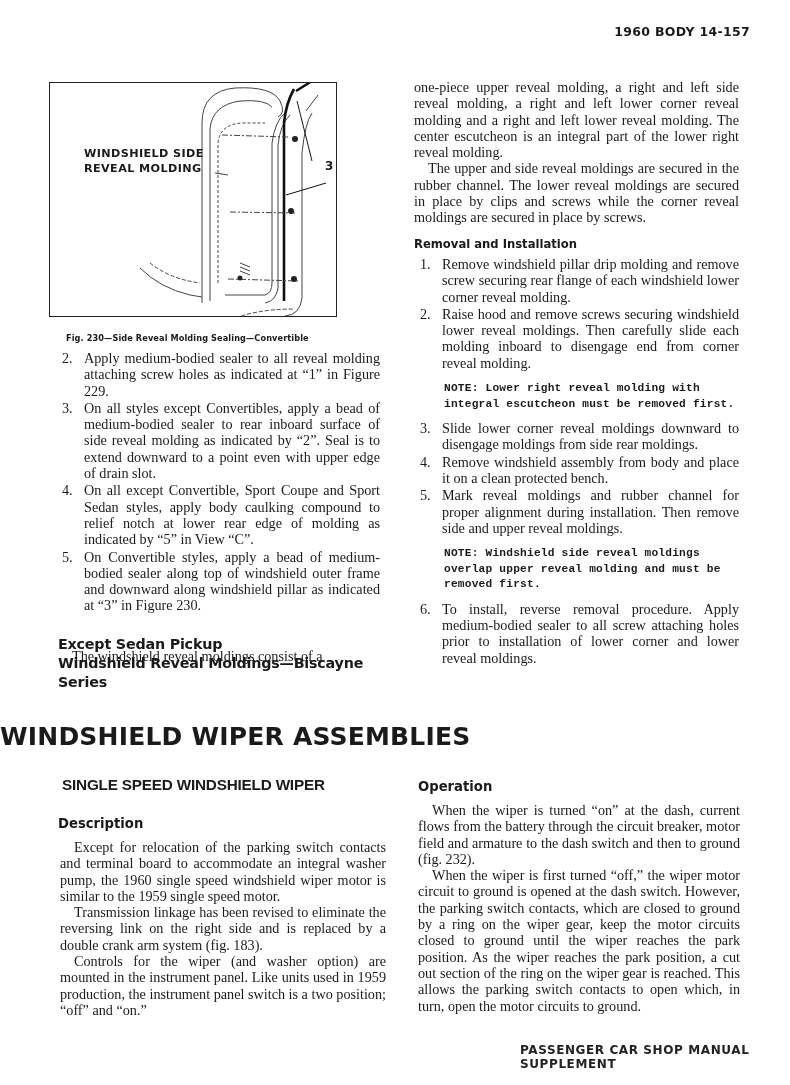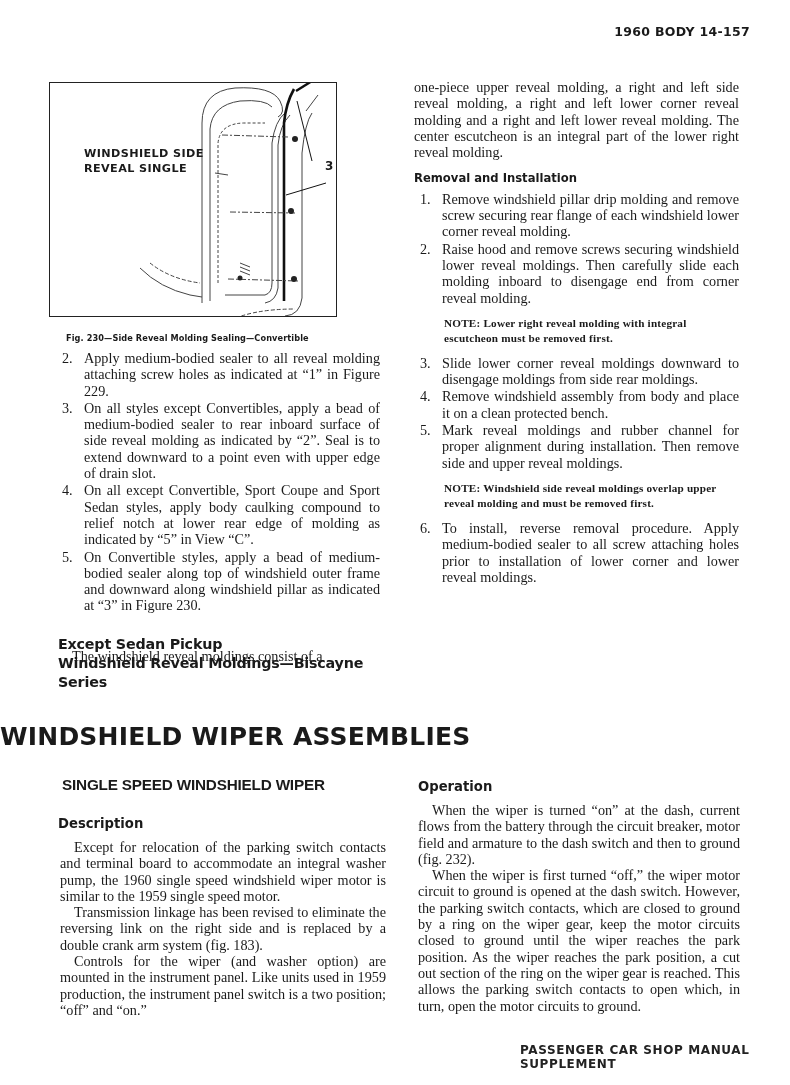--- a/index.html
+++ b/index.html
@@ -9,21 +9,21 @@
   #page-header { left: 560px; top: 24px; width: 190px; text-align: right; font-family: "DejaVu Sans", sans-serif; font-weight: bold; font-size: 12.5px; letter-spacing: 0.3px; }
 
   .col { position: absolute; font-family: "Liberation Serif", "DejaVu Serif", serif; font-size: 14.2px; line-height: 16.3px; text-align: justify; }
   .col p { margin: 0; text-indent: 14px; }
   .col p.noindent { text-indent: 0; }
 
   .steps { margin: 0; padding: 0; list-style: none; }
   .steps li { position: relative; padding-left: 22px; margin-bottom: 1px; text-align: justify; }
   .steps li .num { position: absolute; left: 0; top: 0; }
 
-  .note { font-family: Liberation Serif, serif; font-weight: bold; font-size: 11.2px; line-height: 15.5px; padding-left: 22px; margin: 10px 0 8px 0; text-align: left; letter-spacing: 0.2px; }
+  .note { font-family: Liberation Mono, monospace; font-weight: bold; font-size: 11.2px; line-height: 15.5px; padding-left: 22px; margin: 10px 0 8px 0; text-align: left; letter-spacing: 0.2px; }
 
   .subhead { font-family: "DejaVu Sans", sans-serif; font-weight: bold; font-size: 11.6px; margin: 4px 0 4px 0; }
   .sectionhead { font-family: "DejaVu Sans", "Liberation Sans", sans-serif; font-weight: bold; font-size: 14.3px; line-height: 19px; letter-spacing: -0.2px; }
 
   #figure-box { left: 49px; top: 82px; width: 286px; height: 233px; border: 1.5px solid #222; }
   #fig-caption { left: 66px; top: 333px; font-family: "DejaVu Sans", sans-serif; font-weight: bold; font-size: 8.2px; letter-spacing: 0.1px; }
   #fig-label { left: 84px; top: 146px; font-family: "DejaVu Sans", sans-serif; font-weight: bold; font-size: 11.2px; line-height: 15px; letter-spacing: 0.4px; }
   #fig-callout { left: 325px; top: 159px; font-family: "DejaVu Sans", sans-serif; font-weight: bold; font-size: 12px; }
 
   #main-title { left: 0; top: 722px; width: 790px; font-family: "DejaVu Sans", sans-serif; font-weight: bold; font-size: 25px; letter-spacing: 0.2px; }
@@ -71,21 +71,21 @@
     <g fill="#222">
       <circle cx="245" cy="56" r="3"></circle>
       <circle cx="241" cy="128" r="3"></circle>
       <circle cx="244" cy="196" r="3"></circle>
       <circle cx="190" cy="195" r="2.5"></circle>
     </g>
   </svg>
 </div>
 <div id="fig-label" class="abs">
   <div>WINDSHIELD SIDE</div>
-  <div>REVEAL SINGLE</div>
+  <div>REVEAL MOLDING</div>
 </div>
 <div id="fig-callout" class="abs">3</div>
 <div id="fig-caption" class="abs">Fig. 230—Side Reveal Molding Sealing—Convertible</div>
 
 <div class="col" style="left:62px; top:350px; width:318px;">
   <ol class="steps">
     <li><span class="num">2.</span><span>Apply medium-bodied sealer to all reveal molding attaching screw holes as indicated at “1” in Figure 229.</span></li>
     <li><span class="num">3.</span><span>On all styles except Convertibles, apply a bead of medium-bodied sealer to rear inboard surface of side reveal molding as indicated by “2”. Seal is to extend downward to a point even with upper edge of drain slot.</span></li>
     <li><span class="num">4.</span><span>On all except Convertible, Sport Coupe and Sport Sedan styles, apply body caulking compound to relief notch at lower rear edge of molding as indicated by “5” in View “C”.</span></li>
     <li><span class="num">5.</span><span>On Convertible styles, apply a bead of medium-bodied sealer along top of windshield outer frame and downward along windshield pillar as indicated at “3” in Figure 230.</span></li>
@@ -95,20 +95,21 @@
 <div class="abs sectionhead" style="left:58px; top:635px; width:340px;">
   <div>Except Sedan Pickup</div>
   <div>Windshield Reveal Moldings—Biscayne Series</div>
 </div>
 <div class="col" style="left:58px; top:648px; width:325px;">
   <p>The windshield reveal moldings consist of a</p>
 </div>
 
 <div class="col" style="left:414px; top:79px; width:325px;">
   <p class="noindent">one-piece upper reveal molding, a right and left side reveal molding, a right and left lower corner reveal molding and a right and left lower reveal molding. The center escutcheon is an integral part of the lower right reveal molding.</p>
+  <p>The upper and side reveal moldings are secured in the rubber channel. The lower reveal moldings are secured in place by clips and screws while the corner reveal moldings are secured in place by screws.</p>
 
   <div class="subhead" style="margin-top:10px;">Removal and Installation</div>
   <ol class="steps" style="padding-left:6px;">
     <li><span class="num">1.</span><span>Remove windshield pillar drip molding and remove screw securing rear flange of each windshield lower corner reveal molding.</span></li>
     <li><span class="num">2.</span><span>Raise hood and remove screws securing windshield lower reveal moldings. Then carefully slide each molding inboard to disengage end from corner reveal molding.</span></li>
   </ol>
   <div class="note" style="padding-left:30px;">NOTE: Lower right reveal molding with integral escutcheon must be removed first.</div>
   <ol class="steps" style="padding-left:6px;">
     <li><span class="num">3.</span><span>Slide lower corner reveal moldings downward to disengage moldings from side rear moldings.</span></li>
     <li><span class="num">4.</span><span>Remove windshield assembly from body and place it on a clean protected bench.</span></li>

